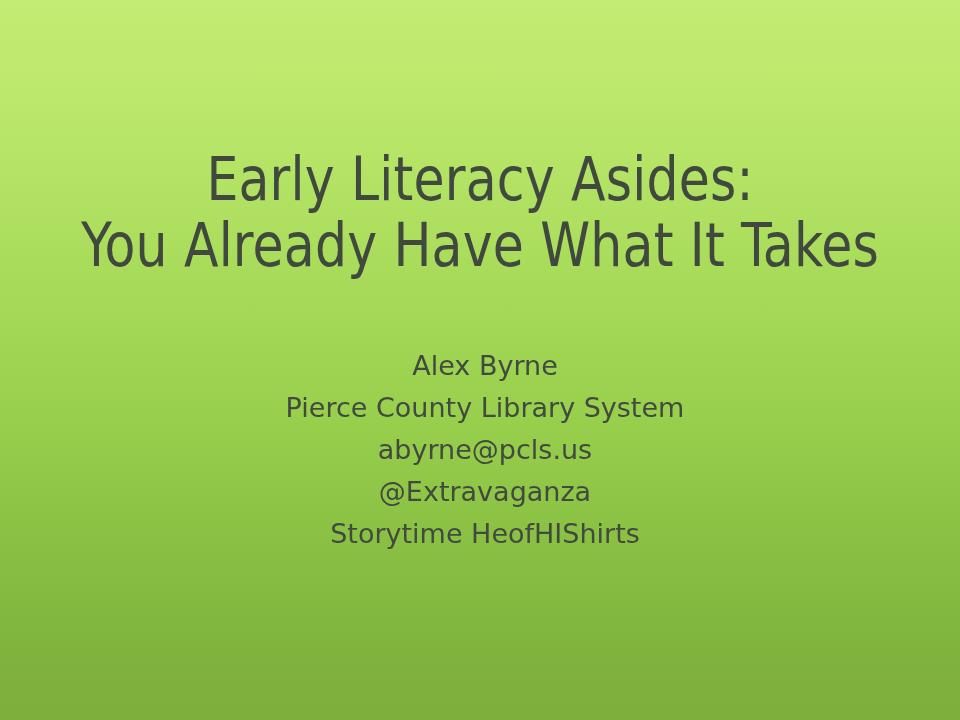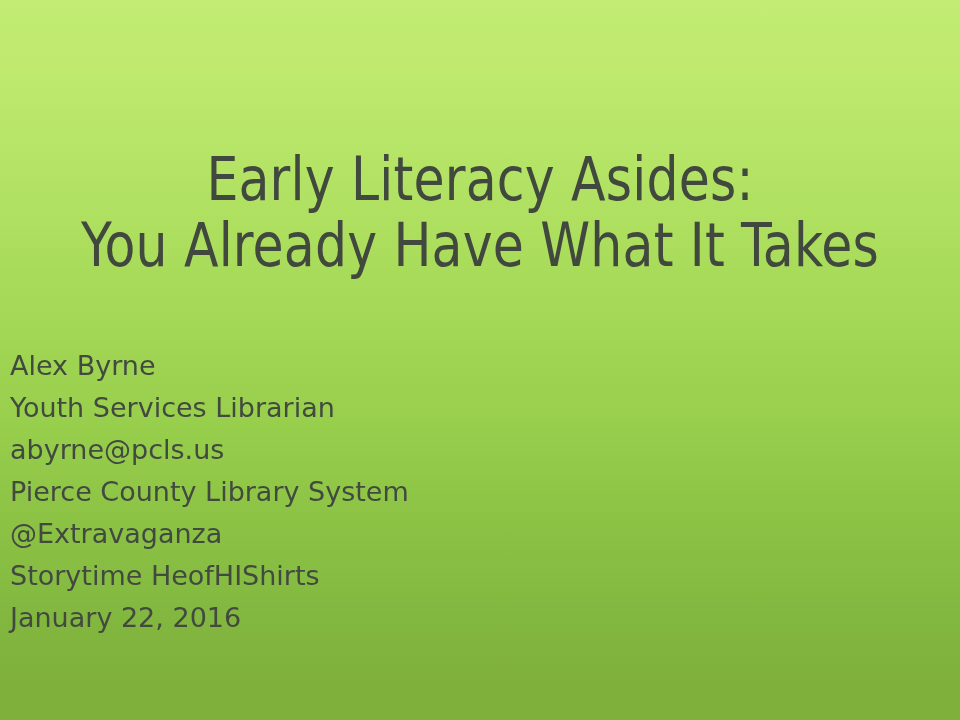--- a/index.html
+++ b/index.html
@@ -54,21 +54,21 @@
     transform: scaleX(0.92);
     transform-origin: center center;
   }
 
   
   #subtitle-block {
     position: absolute;
     top: 345px;
     left: 0;
     width: 960px;
-    text-align: left;
+    text-align: center;
     color: #424a40;
     padding-left: 10px;
     box-sizing: border-box;
   }
 
   .subtitle-line {
     display: block;
     font-family: "DejaVu Sans", "Liberation Sans", sans-serif;
     font-size: 27px;
     font-weight: 400;
@@ -82,21 +82,19 @@
 
 <div id="slide">
 
   <div id="title-block">
     <span class="title-line">Early Literacy Asides:</span>
     <span class="title-line">You Already Have What It Takes</span>
   </div>
 
   <div id="subtitle-block">
     <span class="subtitle-line">Alex Byrne</span>
-    <span class="subtitle-line">Youth Services Librarian</span>
+    <span class="subtitle-line">Pierce County Library System</span>
     <span class="subtitle-line">abyrne@pcls.us</span>
-    <span class="subtitle-line">Pierce County Library System</span>
     <span class="subtitle-line">@Extravaganza</span>
     <span class="subtitle-line">Storytime HeofHIShirts</span>
-    <span class="subtitle-line">January 22, 2016</span>
   </div>
 
 </div>
 
 </body></html>

